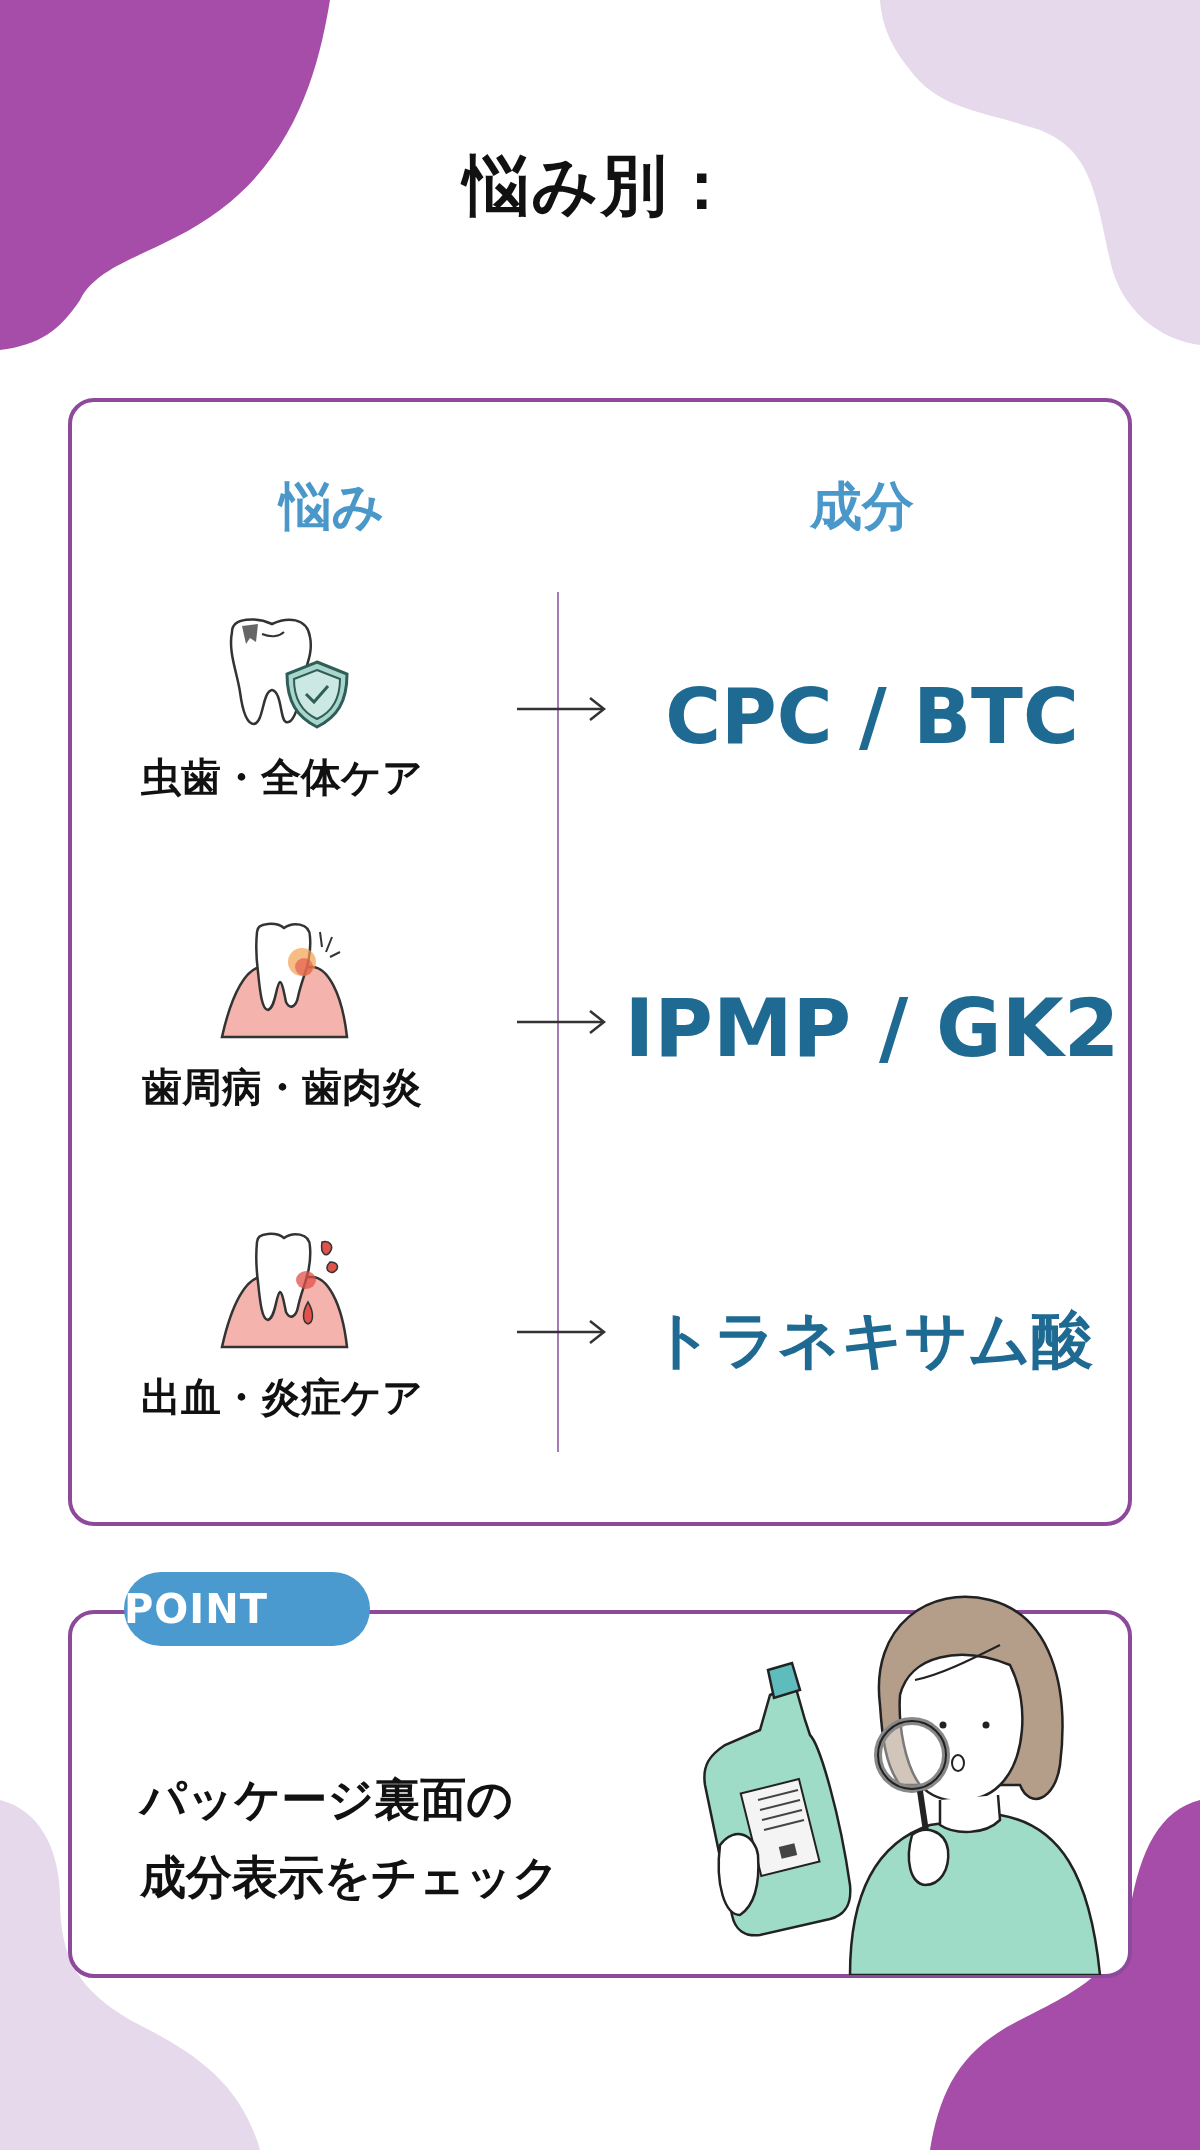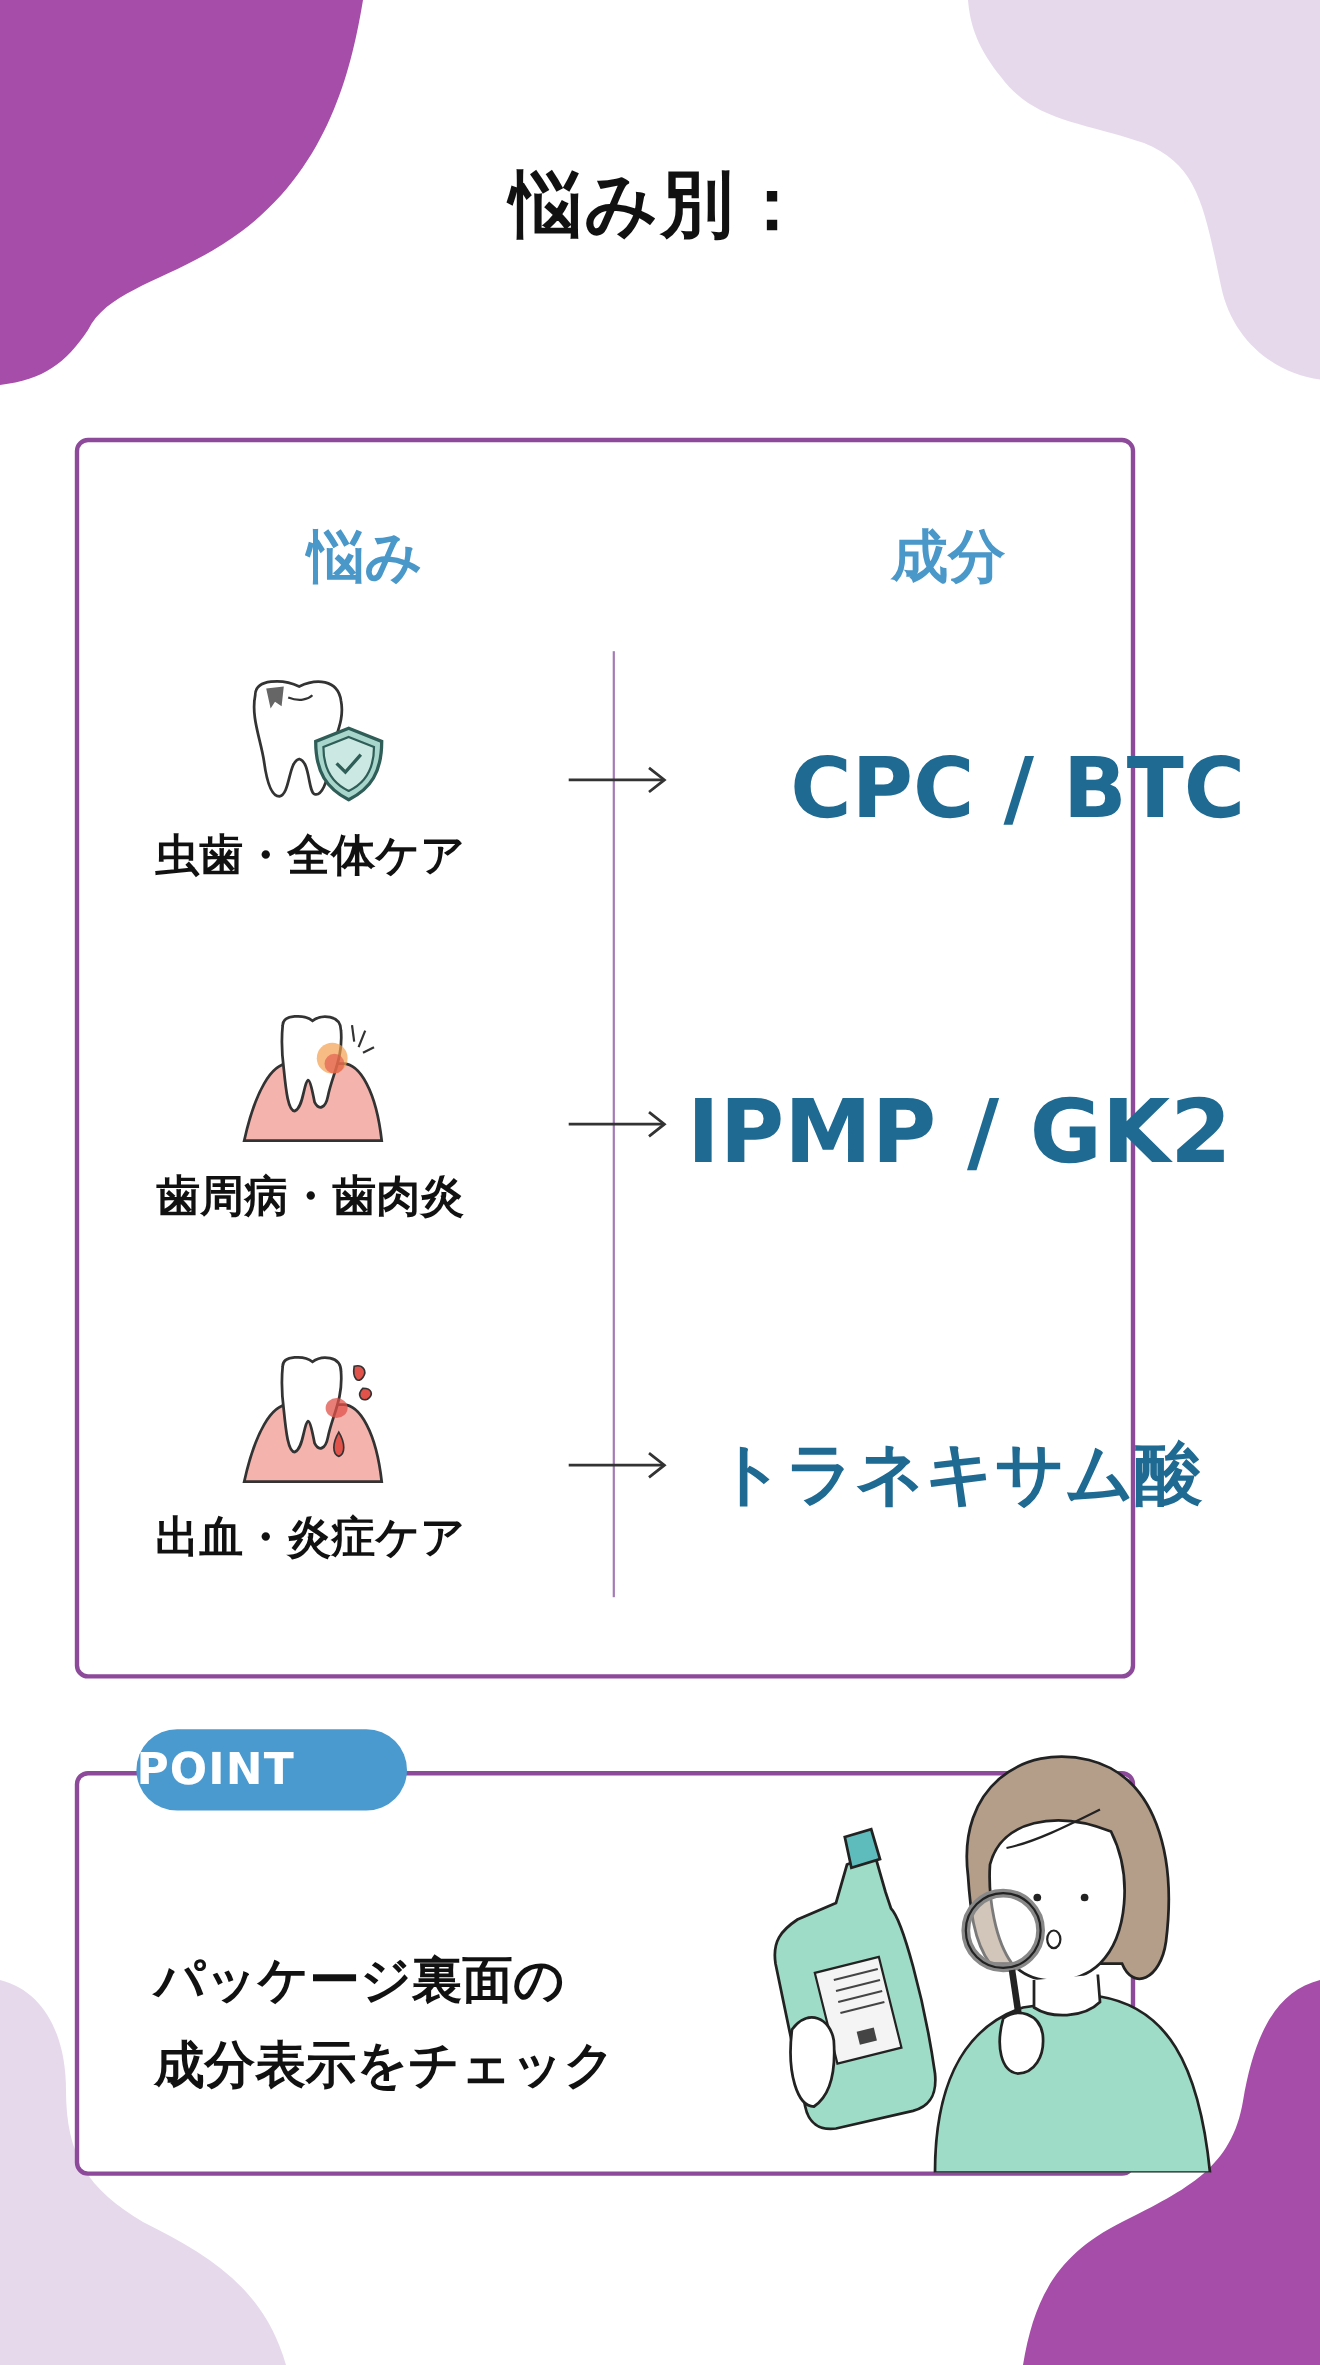--- a/index.html
+++ b/index.html
@@ -1,19 +1,19 @@
 <!DOCTYPE html>
 <html><head>
 <meta charset="utf-8">
 <style>
   html,body{margin:0;padding:0;}
   body{width:1200px;height:2150px;position:relative;overflow:hidden;background:#ffffff;font-family:"DejaVu Sans","Liberation Sans",sans-serif;}
   .blob{position:absolute;}
   .title{position:absolute;left:0;top:140px;width:1200px;text-align:center;font-weight:bold;font-size:66px;line-height:92px;color:#111;letter-spacing:2px;}
-  .card{position:absolute;left:68px;width:964px;border:4px solid #8d4a9a;border-radius:12px;background:#fff;box-sizing:border-box;}
+  .card{position:absolute;left:68px;width:1064px;border:4px solid #8d4a9a;border-radius:26px;background:#fff;box-sizing:border-box;}
   .card-main{top:398px;height:1128px;}
   .col-head{position:absolute;top:70px;font-size:52px;font-weight:bold;color:#4a98c9;text-align:center;}
   .divider{position:absolute;left:485px;top:190px;width:2px;height:860px;background:#a57ab5;}
   .row{position:absolute;left:0;width:100%;height:240px;}
   .concern{position:absolute;left:40px;width:340px;text-align:center;}
   .concern-icon{display:block;margin:0 auto;width:160px;height:120px;}
   .concern-label{display:block;font-size:40px;font-weight:bold;color:#111;margin-top:18px;white-space:nowrap;}
   .arrow{position:absolute;left:440px;width:100px;height:30px;}
   .ingredient{position:absolute;left:540px;width:520px;text-align:center;font-weight:bold;color:#1f6a92;white-space:nowrap;}
   .card-point{top:1610px;height:368px;}
@@ -55,21 +55,21 @@
         <path d="M115 50 L145 62 C145 90 135 105 115 115 C95 105 85 90 85 62 Z" fill="#a9d6cc" stroke="#2f5d57" stroke-width="3"></path>
         <path d="M115 58 L138 67 C138 88 130 100 115 107 C100 100 92 88 92 67 Z" fill="#cbe9e2" stroke="#2f5d57" stroke-width="2"></path>
         <path d="M104 82 L112 90 L126 74" fill="none" stroke="#2f5d57" stroke-width="3"></path>
       </svg>
       <span class="concern-label">虫歯・全体ケア</span>
     </div>
     <svg class="arrow" style="top:82px;" viewBox="0 0 100 30">
       <line x1="5" y1="15" x2="90" y2="15" stroke="#333" stroke-width="2.5"></line>
       <polyline points="78,4 92,15 78,26" fill="none" stroke="#333" stroke-width="2.5"></polyline>
     </svg>
-    <div class="ingredient" style="top:60px;font-size:76px;text-align:right;">CPC / BTC</div>
+    <div class="ingredient" style="top:60px;font-size:76px;">CPC / BTC</div>
   </div>
 
   <div class="row" style="top:520px;">
     <div class="concern">
       <svg class="concern-icon" viewBox="0 0 160 120">
         <path d="M20 115 C30 70 45 45 60 45 L110 45 C125 45 140 70 145 115 Z" fill="#f5b3ae" stroke="#333" stroke-width="2.5"></path>
         <path d="M55 10 C55 0 75 0 82 6 C90 0 108 0 108 15 C110 40 100 55 96 75 C94 85 88 88 84 80 C82 70 80 60 78 60 C74 62 74 85 66 88 C60 88 58 70 56 50 C54 35 54 20 55 10 Z" fill="#fff" stroke="#333" stroke-width="2.5"></path>
         <circle cx="100" cy="40" r="14" fill="#f3a04f" opacity="0.7"></circle>
         <circle cx="102" cy="45" r="9" fill="#e0524a" opacity="0.6"></circle>
         <line x1="118" y1="10" x2="120" y2="25" stroke="#333" stroke-width="2"></line>

